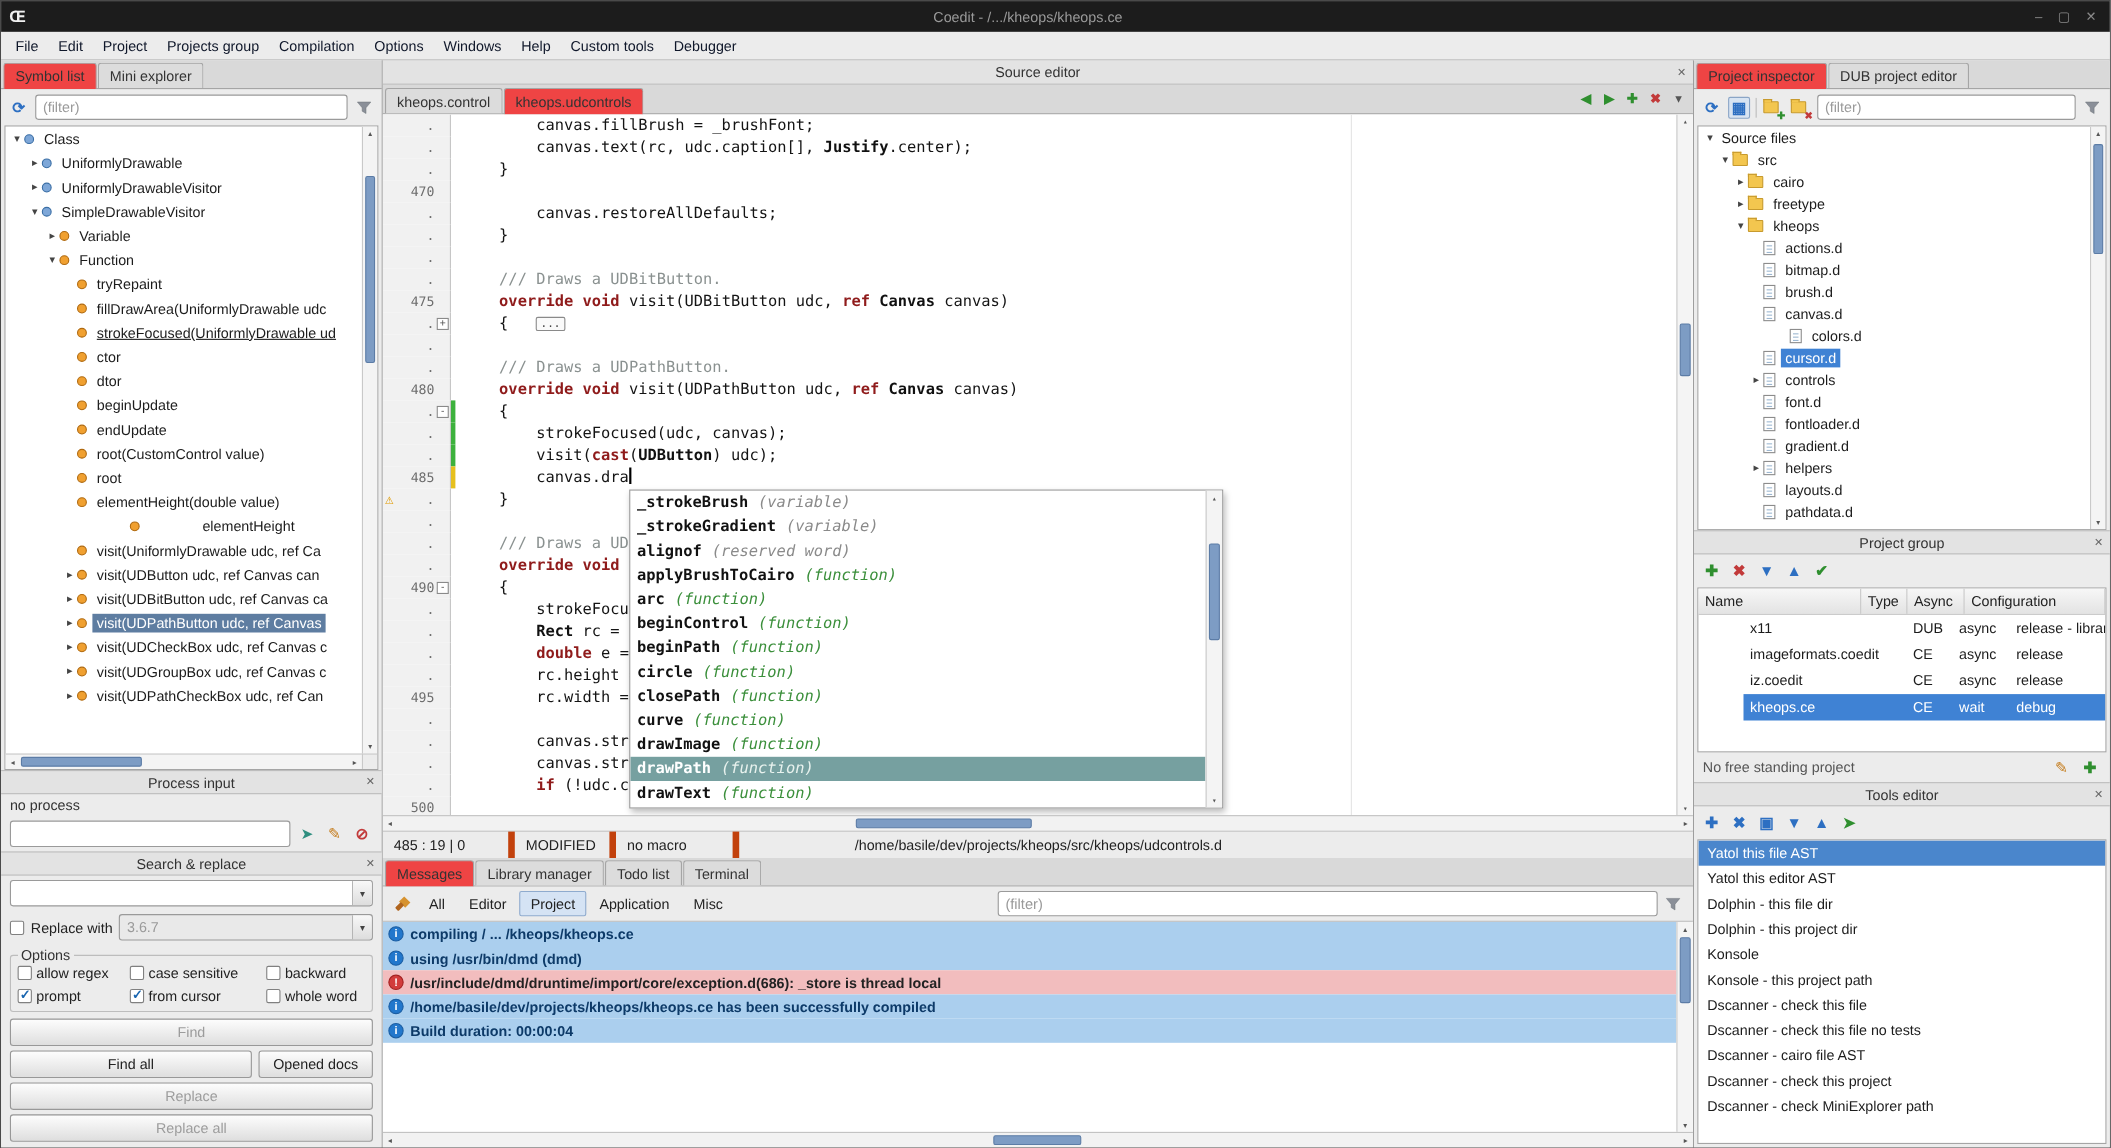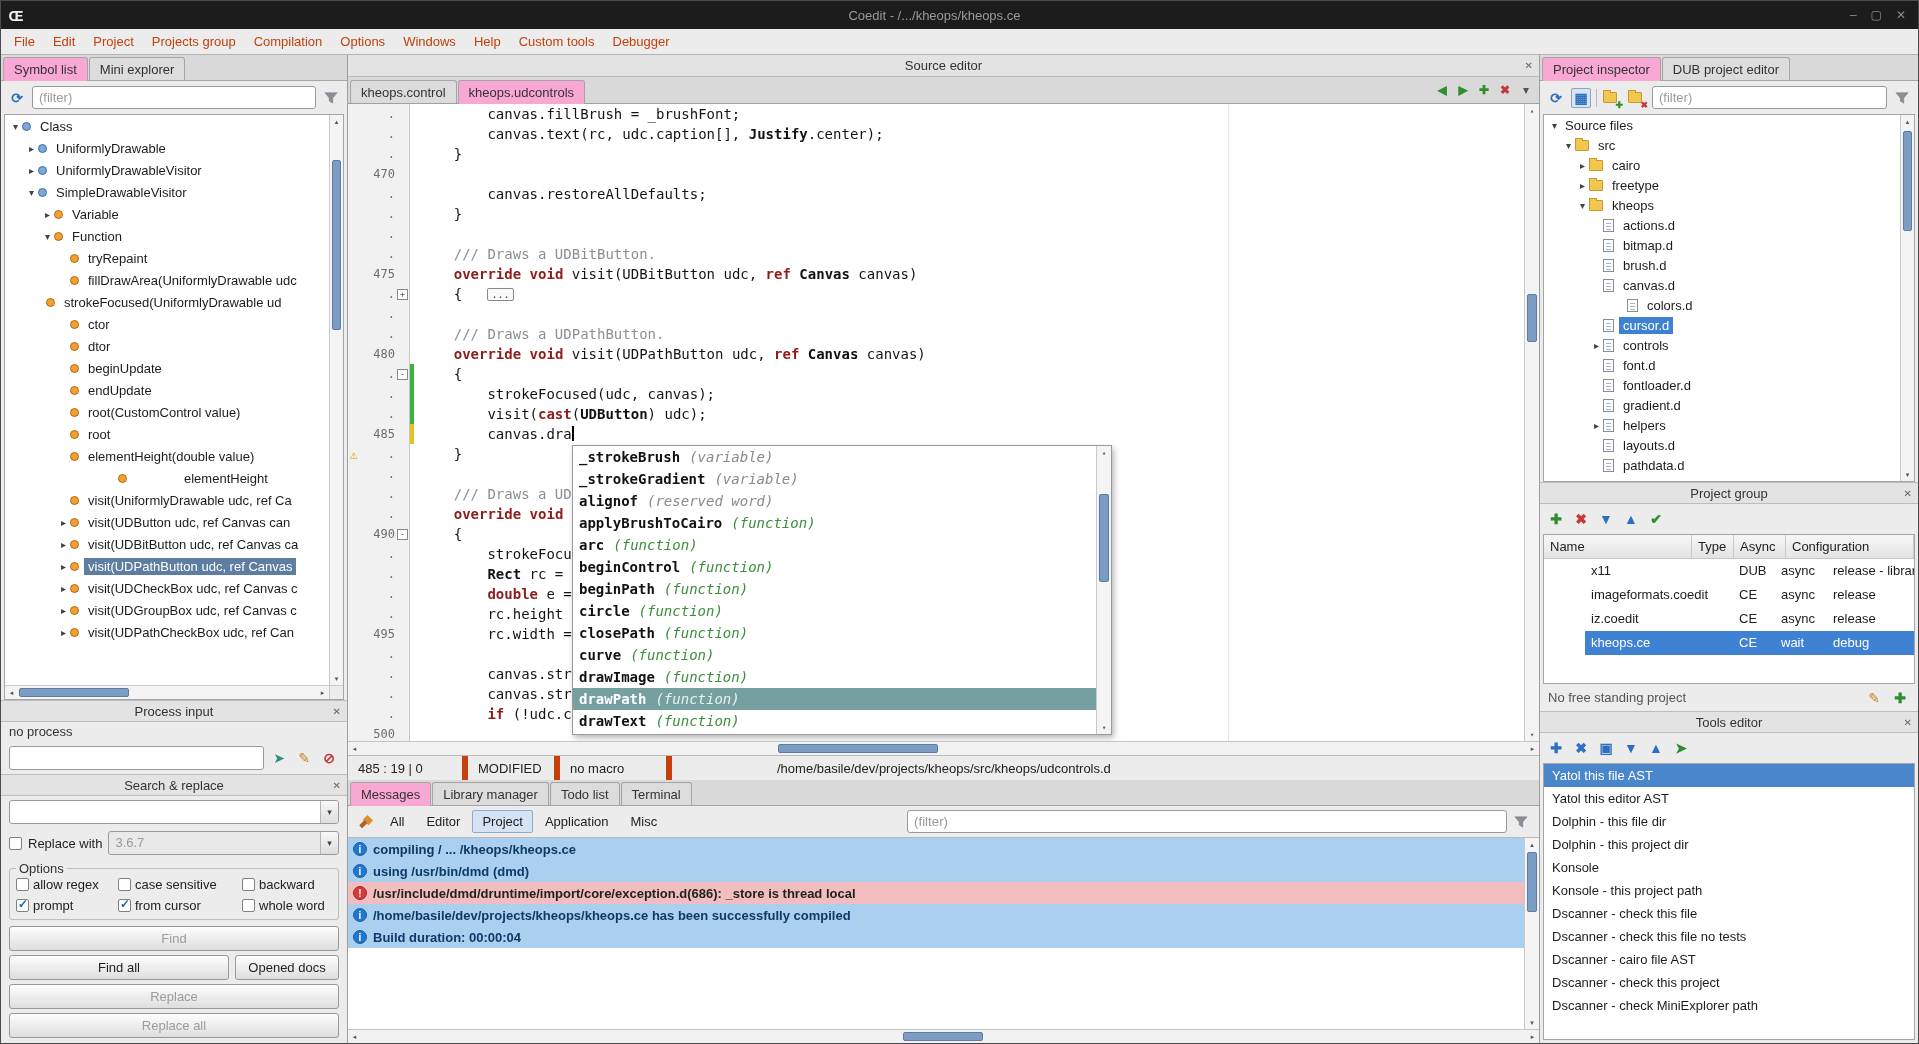--- a/index.html
+++ b/index.html
@@ -5,30 +5,30 @@
   *{box-sizing:border-box;margin:0;padding:0;}
   html,body{width:1919px;height:1044px;overflow:hidden;}
   body{font-family:"Liberation Sans",sans-serif;font-size:13px;background:#ececec;color:#1c1c1c;}
   .app{width:1919px;height:1044px;display:flex;flex-direction:column;border:1px solid #4a4a4a;}
   
   .titlebar{height:28px;background:#1c1c1c;display:flex;align-items:center;color:#9a9a9a;flex:none;}
   .logo{width:30px;text-align:center;color:#f0f0f0;font-weight:bold;font-size:15px;}
   .title{flex:1;text-align:center;font-size:13px;}
   .wbtns{display:flex;gap:14px;padding:0 12px;font-size:12px;color:#8a8a8a;}
   .menubar{height:26px;background:#ececec;border-bottom:1px solid #b3b3b3;display:flex;align-items:center;padding-left:4px;flex:none;}
-  .menu-item{padding:0 9px;color:#c2410c;}
+  .menu-item{padding:0 9px;color:#0f172a;}
   .main{flex:1;display:flex;min-height:0;}
   
   .panel{background:#ececec;display:flex;flex-direction:column;min-height:0;}
   .left{width:346px;flex:none;}
   .right{width:378px;flex:none;}
   .center{flex:1;display:flex;flex-direction:column;min-width:0;border-left:1px solid #9e9e9e;border-right:1px solid #9e9e9e;}
   .ptabs{height:26px;display:flex;align-items:flex-end;background:#d9d9d9;padding:2px 2px 0 2px;gap:1px;border-bottom:1px solid #a5a5a5;flex:none;}
   .ptab{padding:4px 10px 3px 10px;background:#dcdcdc;border:1px solid #a5a5a5;border-bottom:none;border-radius:3px 3px 0 0;color:#333;white-space:nowrap;}
-  .ptab.active{background:#f9a8d4;margin-bottom:-1px;padding-bottom:4px;}
+  .ptab.active{background:#ef4444;margin-bottom:-1px;padding-bottom:4px;}
   .toolbar{height:33px;display:flex;align-items:center;gap:5px;padding:0 6px;flex:none;}
   .filter{flex:1;height:23px;border:1px solid #9a9a9a;border-radius:3px;padding:0 6px;font:13px "Liberation Sans",sans-serif;color:#333;background:#fff;min-width:20px;}
   ::placeholder{color:#9a9a9a;}
   .icon{width:20px;height:20px;display:flex;align-items:center;justify-content:center;font-size:14px;color:#555;flex:none;position:relative;}
   .icon.blue{color:#2d6fc2;font-weight:bold;}
   .icon.green{color:#2f8f2f;font-weight:bold;}
   .icon.red{color:#c23a3a;font-weight:bold;}
   .icon.orange{color:#c57d1e;}
   .icon.teal{color:#2f8f80;}
   .icon.pressed{background:#d8e4f2;border:1px solid #8aa5c6;border-radius:2px;}
@@ -239,21 +239,21 @@
             <div class="trow" style="padding-left: 52px;">
               <span class="expander"></span>
               <span class="ticon orange"></span>
               <span class="tlabel">tryRepaint</span>
             </div>
             <div class="trow" style="padding-left: 52px;">
               <span class="expander"></span>
               <span class="ticon orange"></span>
               <span class="tlabel">fillDrawArea(UniformlyDrawable udc</span>
             </div>
-            <div class="trow" style="padding-left: 28px;">
+            <div class="trow" style="padding-left: 52px; text-decoration: underline;">
               <span class="expander"></span>
               <span class="ticon orange"></span>
               <span class="tlabel">strokeFocused(UniformlyDrawable ud</span>
             </div>
             <div class="trow" style="padding-left: 52px;">
               <span class="expander"></span>
               <span class="ticon orange"></span>
               <span class="tlabel">ctor</span>
             </div>
             <div class="trow" style="padding-left: 52px;">

